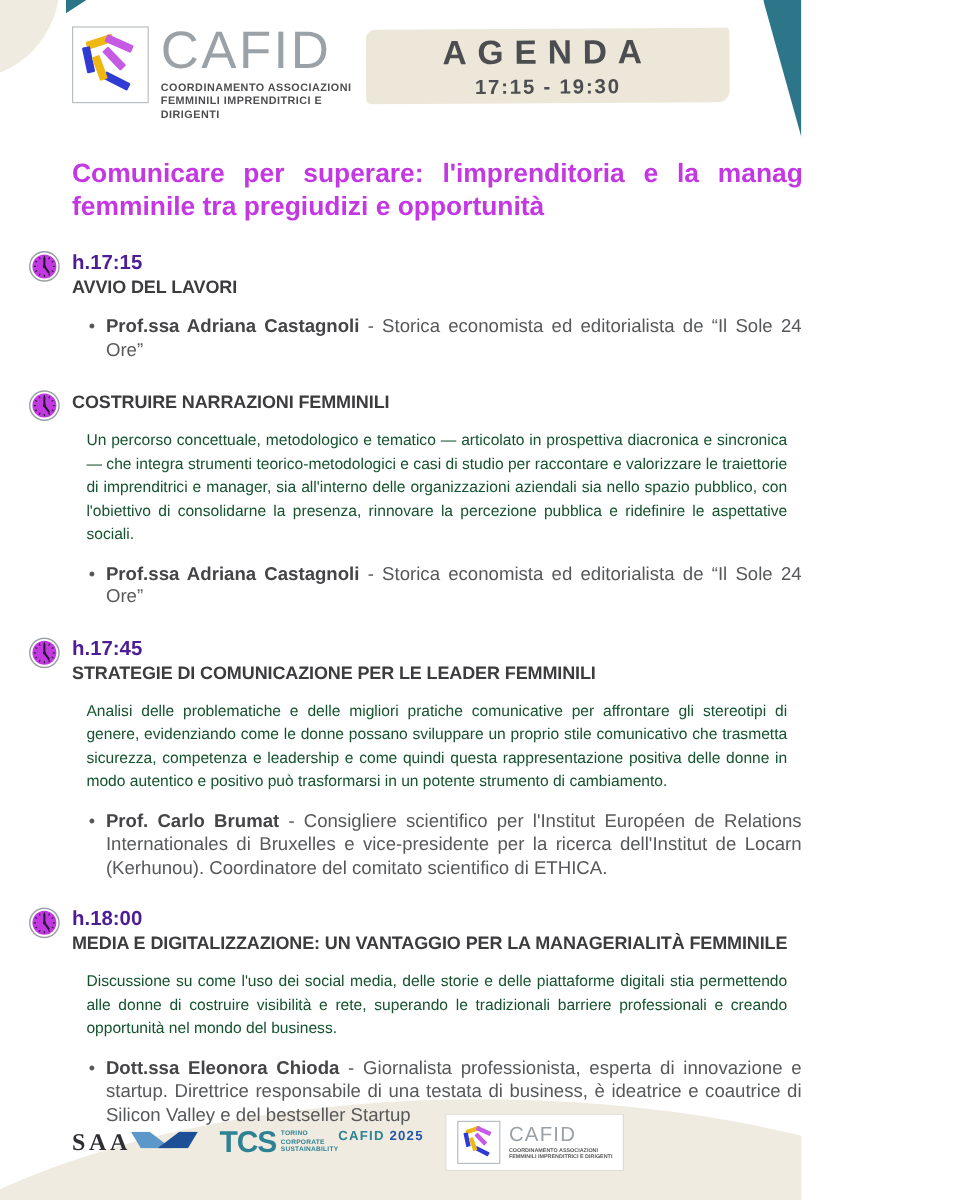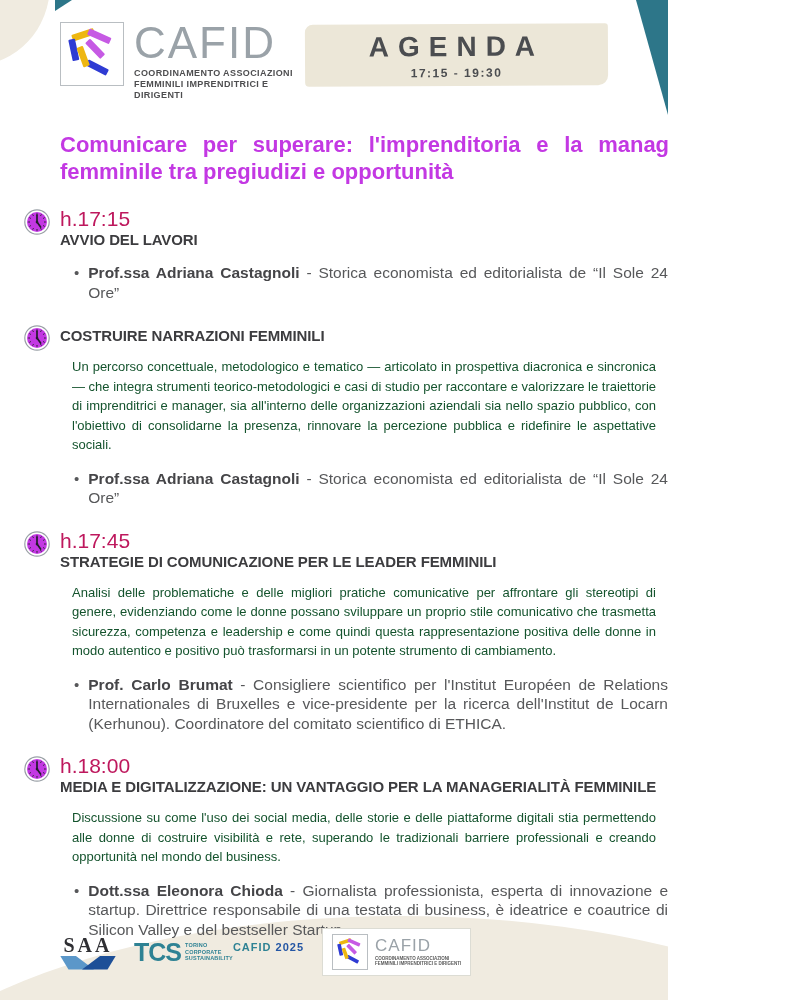--- a/index.html
+++ b/index.html
@@ -19,39 +19,39 @@
   .header{display:flex;align-items:flex-start;margin:22px 60px 0 60px;}
   .logo-box{width:62px;height:62px;border:1.5px solid #b9bec2;background:#fff;
             display:flex;align-items:center;justify-content:center;flex:none;}
   .logo-text{margin-left:10px;}
   .wordmark{font-size:44px;line-height:42px;color:#9aa2a8;letter-spacing:2px;font-weight:400;}
   .tagline{font-size:9px;line-height:11px;color:#4e4e50;letter-spacing:.4px;margin-top:4px;font-weight:700;}
   .banner{margin-left:auto;margin-top:2px;width:330px;height:62px;background:#ece7d8;
           border-radius:8px 3px 10px 4px;display:flex;flex-direction:column;
           align-items:center;justify-content:center;transform:rotate(-.3deg);}
   .banner-title{font-size:28px;font-weight:700;letter-spacing:9px;color:#4b4d50;}
-  .banner-time{font-size:12px;font-weight:700;letter-spacing:1.5px;color:#4b4d50;margin-top:3px;text-align:center;}
+  .banner-time{font-size:17px;font-weight:700;letter-spacing:1.5px;color:#4b4d50;margin-top:3px;text-align:center;}
   .event-title{margin:30px 60px 24px 60px;width:680px;color:#c338e3;font-size:22px;
                line-height:27px;font-weight:700;text-align:justify;}
   
   .sessions{margin-left:24px;}
   .session{display:flex;gap:10px;margin-bottom:23px;}
   .clock{width:26px;flex:none;}
   .session-content{width:680px;}
-  .session-time{font-size:21px;font-weight:400;color:#be185d;line-height:20px;}
+  .session-time{font-size:17px;font-weight:700;color:#4c1d95;line-height:20px;}
   .session-heading{font-size:15px;font-weight:700;color:#3c3c3f;margin:1px 0 2px 0;
                    line-height:19px;letter-spacing:-.1px;}
   .session-desc{font-size:13px;color:#14532d;line-height:19.5px;text-align:justify;margin:12px;}
   .speaker{display:flex;margin-top:14px;padding-left:14px;}
   .bullet{color:#57585a;font-size:15px;line-height:19.5px;margin-right:9px;flex:none;}
   .speaker-text{flex:1;font-size:15.5px;line-height:19.5px;color:#57585a;text-align:justify;margin:0;}
   .speaker-name{font-weight:700;color:#454548;}
   
   .footer{position:absolute;left:60px;top:928px;display:flex;align-items:center;gap:18px;z-index:3;}
-  .saa{display:flex;flex-direction:column;align-items:center;}
+  .saa{display:flex;align-items:flex-start;}
   .saa-word{font-family:"Liberation Serif",serif;font-size:20px;font-weight:700;
             color:#2f2f33;letter-spacing:3px;line-height:20px;}
   .saa-mark{position:relative;width:56px;height:14px;margin-top:1px;}
   .saa-left{position:absolute;left:0;top:0;width:34px;height:14px;background:#5b97c9;
             clip-path:polygon(0 0,45% 0,100% 100%,25% 100%);}
   .saa-right{position:absolute;left:22px;top:0;width:34px;height:14px;background:#1d4f97;
              clip-path:polygon(55% 0,100% 0,75% 100%,0 100%);}
   .tcs{display:flex;}
   .tcs-row{display:flex;align-items:flex-start;gap:4px;}
   .tcs-acronym{font-size:25px;font-weight:800;color:#2e8294;letter-spacing:-1px;line-height:24px;}

